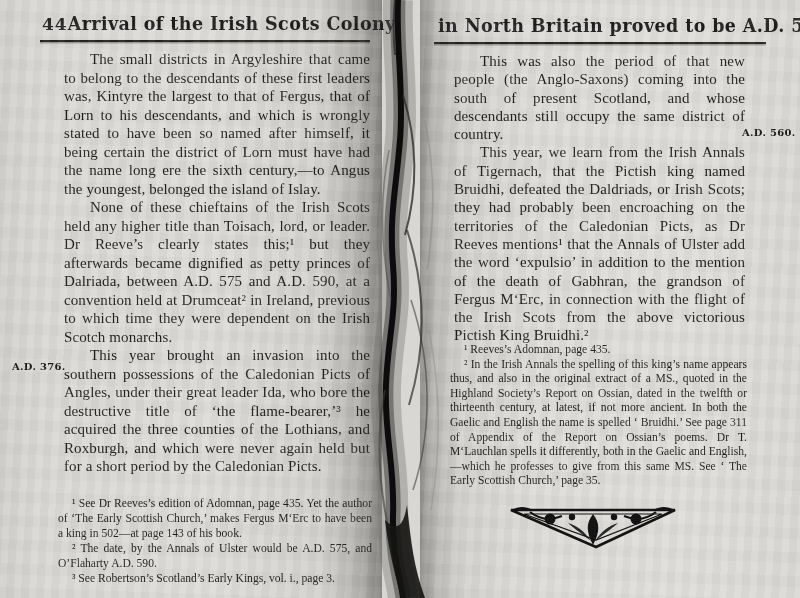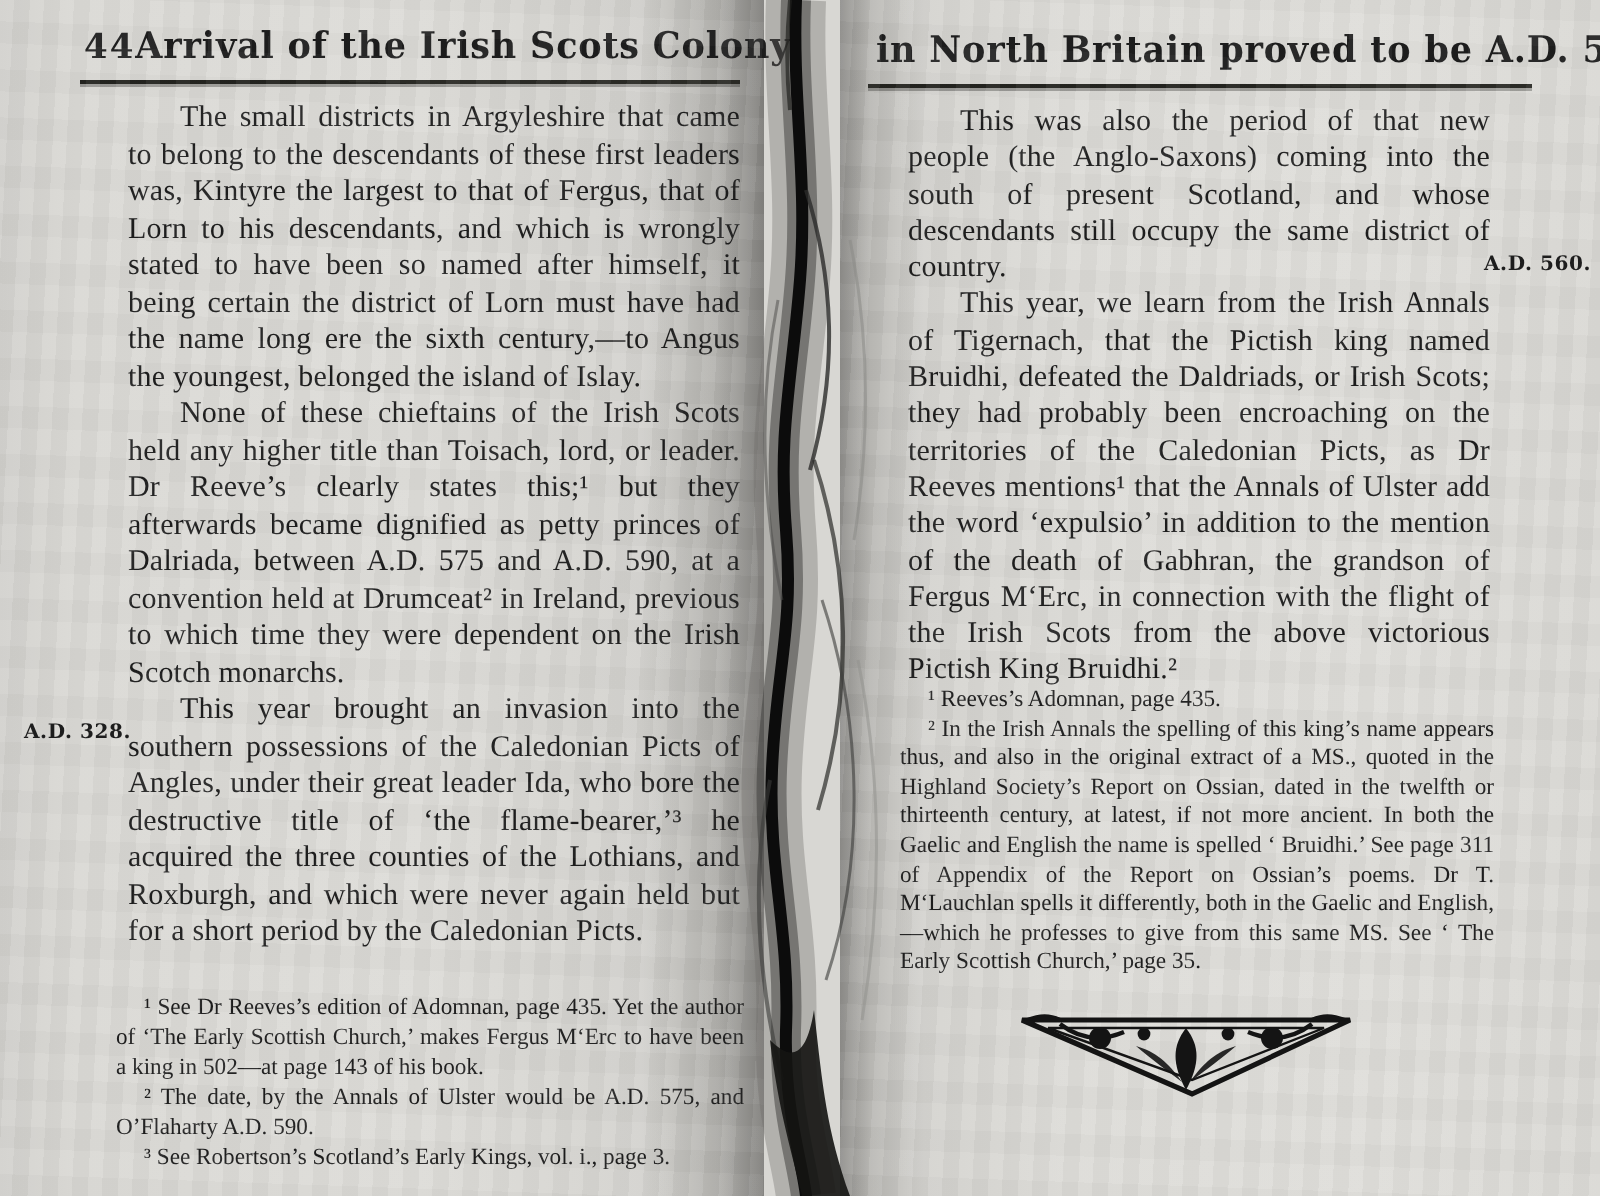--- a/index.html
+++ b/index.html
@@ -130,21 +130,21 @@
       <p>This was also the period of that new people (the Anglo-Saxons) coming into the south of present Scotland, and whose descendants still occupy the same district of country.</p>
       <p>This year, we learn from the Irish Annals of Tigernach, that the Pictish king named Bruidhi, defeated the Daldriads, or Irish Scots; they had probably been encroaching on the territories of the Caledonian Picts, as Dr Reeves mentions¹ that the Annals of Ulster add the word ‘expulsio’ in addition to the mention of the death of Gabhran, the grandson of Fergus M‘Erc, in connection with the flight of the Irish Scots from the above victorious Pictish King Bruidhi.²</p>
     </div>
 
     <div class="footnotes">
       <p>¹ Reeves’s Adomnan, page 435.</p>
       <p>² In the Irish Annals the spelling of this king’s name appears thus, and also in the original extract of a MS., quoted in the Highland Society’s Report on Ossian, dated in the twelfth or thirteenth century, at latest, if not more ancient. In both the Gaelic and English the name is spelled ‘ Bruidhi.’ See page 311 of Appendix of the Report on Ossian’s poems. Dr T. M‘Lauchlan spells it differently, both in the Gaelic and English,—which he professes to give from this same MS.  See ‘ The Early Scottish Church,’ page 35.</p>
     </div>
   </div>
 
-  <div class="margin-note note-left">A.D. 328.</div>
+  <div class="margin-note note-left">A.D. 376.</div>
   <div class="margin-note note-right">A.D. 560.</div>
 
   <svg class="gutter" viewBox="0 0 110 598" aria-hidden="true">
 
     <path d="M46,0 C44,50 52,90 48,140 C44,190 37,215 41,265 C45,315 36,335 34,385 C32,435 43,465 41,515 C40,555 49,580 51,598" fill="none" stroke="#6c6b68" stroke-width="30" opacity="0.35"></path>
     <path d="M46,0 C44,50 52,90 48,140 C44,190 37,215 41,265 C45,315 36,335 34,385 C32,435 43,465 41,515 C40,555 49,580 51,598" fill="none" stroke="#3a3a38" stroke-width="15" opacity="0.5"></path>
 
     <path d="M46,0 C44,50 52,90 48,140 C44,190 37,215 41,265 C45,315 36,335 34,385 C32,435 43,465 41,515 C40,555 49,580 51,598" fill="none" stroke="#0c0c0c" stroke-width="6" stroke-linecap="round"></path>
 
     <path d="M51,95 C65,140 67,185 53,235" fill="none" stroke="#2c2c2a" stroke-width="2" opacity="0.8"></path>

